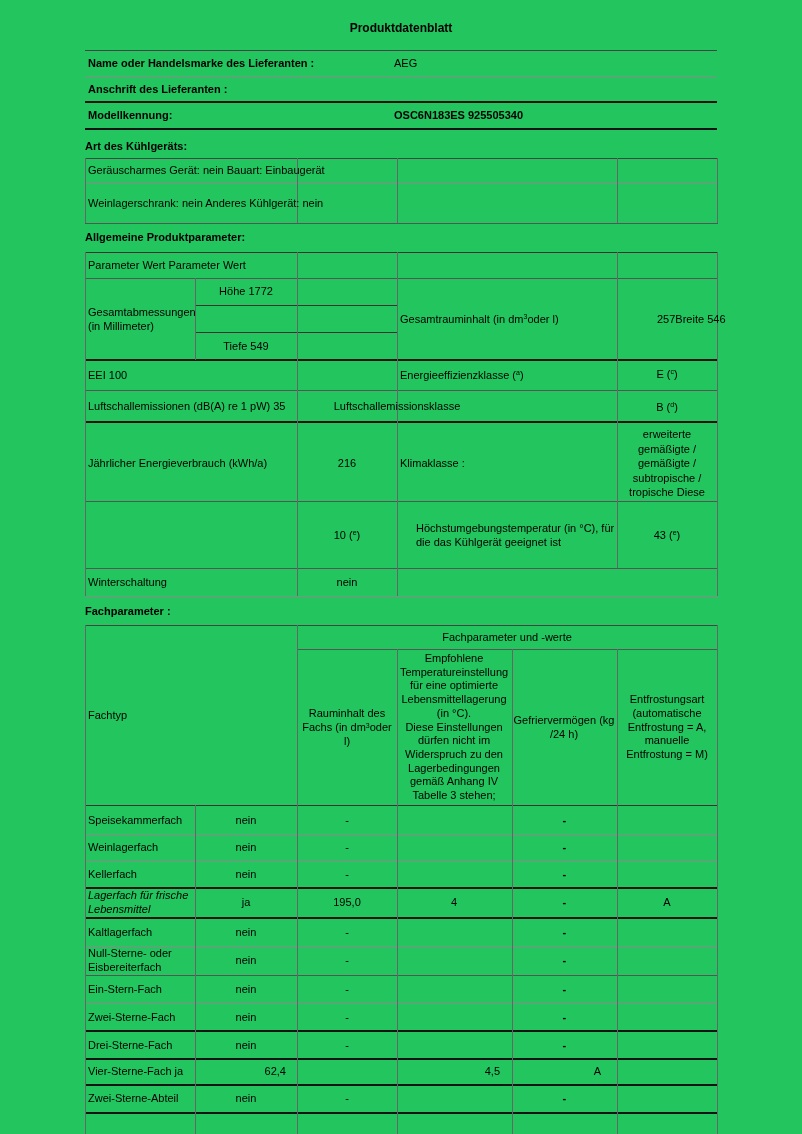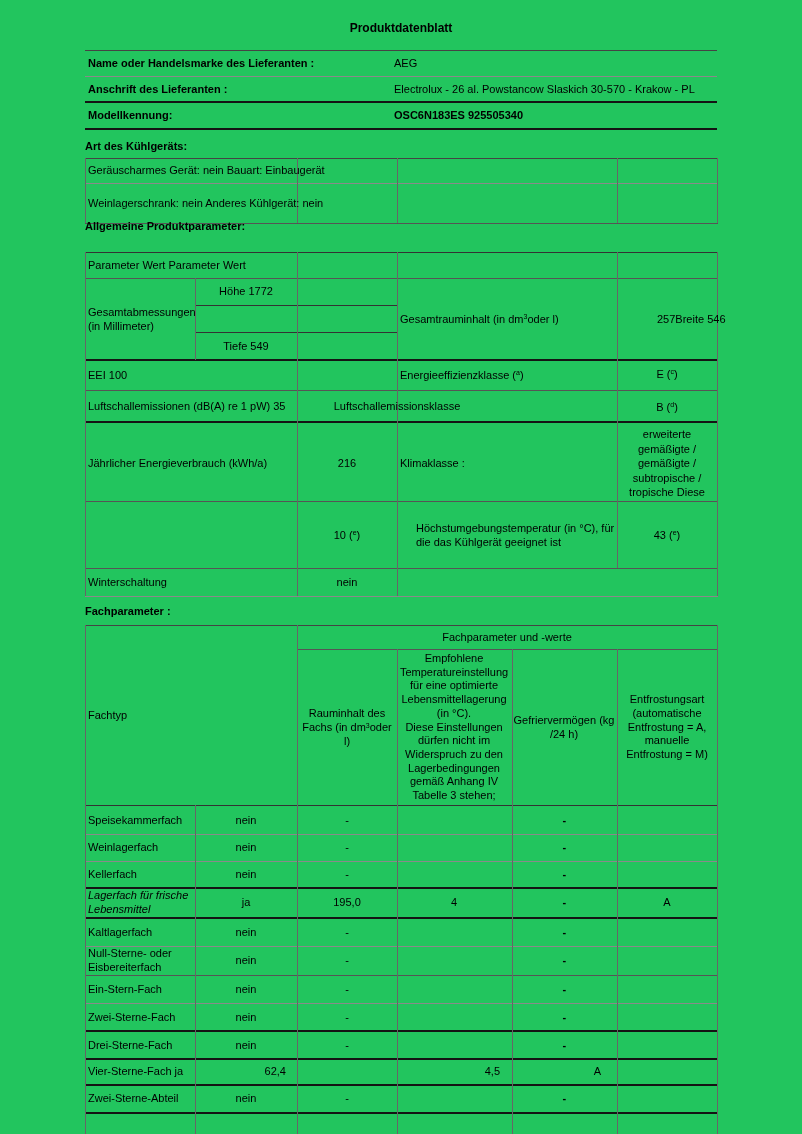--- a/index.html
+++ b/index.html
@@ -29,39 +29,38 @@
   <div class="c title" style="left:401px;top:28px;">Produktdatenblatt</div>
 
   <div class="hl" style="left:85px;top:50px;width:632px;background:#444;"></div>
   <div class="hl lt" style="left:85px;top:76px;width:632px;"></div>
   <div class="hl th" style="left:85px;top:101px;width:632px;"></div>
   <div class="hl th" style="left:85px;top:128px;width:632px;"></div>
 
   <div class="l b" style="left:88px;top:63px;">Name oder Handelsmarke des Lieferanten :</div>
   <div class="l" style="left:394px;top:63px;">AEG</div>
   <div class="l b" style="left:88px;top:89px;">Anschrift des Lieferanten :</div>
-  <div class="l" style="left:394px;top:89px;">Electrolux - 26 al. Powstancow Slaskich 30-570 - Krakow - PL</div>
   <div class="l b" style="left:88px;top:115px;">Modellkennung:</div>
   <div class="l" style="left:394px;top:115px;font-weight:bold;">OSC6N183ES 925505340</div>
 
   <div class="l b" style="left:85px;top:146px;">Art des Kühlgeräts:</div>
 
   <div class="hl" style="left:85px;top:158px;width:633px;background:#444;"></div>
   <div class="hl lt" style="left:85px;top:183px;width:633px;"></div>
   <div class="hl" style="left:85px;top:223px;width:633px;background:#555;"></div>
   <div class="vl" style="left:85px;top:158px;height:65px;"></div>
   <div class="vl" style="left:297px;top:158px;height:65px;"></div>
   <div class="vl" style="left:397px;top:158px;height:65px;"></div>
   <div class="vl" style="left:617px;top:158px;height:65px;"></div>
   <div class="vl" style="left:717px;top:158px;height:65px;"></div>
 
   <div class="l" style="left:88px;top:170px;">Geräuscharmes Gerät: nein Bauart: Einbaugerät</div>
   <div class="l" style="left:88px;top:203px;">Weinlagerschrank: nein Anderes Kühlgerät: nein</div>
 
-  <div class="l b" style="left:85px;top:226px;">Allgemeine Produktparameter:</div>
+  <div class="l b" style="left:85px;top:237px;">Allgemeine Produktparameter:</div>
 
   <div class="hl" style="left:85px;top:252px;width:633px;background:#333;"></div>
   <div class="hl" style="left:85px;top:278px;width:633px;background:#555;"></div>
   <div class="hl" style="left:195px;top:305px;width:202px;background:#333;"></div>
   <div class="hl" style="left:195px;top:332px;width:202px;background:#333;"></div>
   <div class="hl th" style="left:85px;top:359px;width:633px;"></div>
   <div class="hl" style="left:85px;top:390px;width:633px;background:#555;"></div>
   <div class="hl th" style="left:85px;top:421px;width:633px;"></div>
   <div class="hl" style="left:85px;top:501px;width:633px;background:#555;"></div>
   <div class="hl" style="left:85px;top:568px;width:633px;background:#555;"></div>

